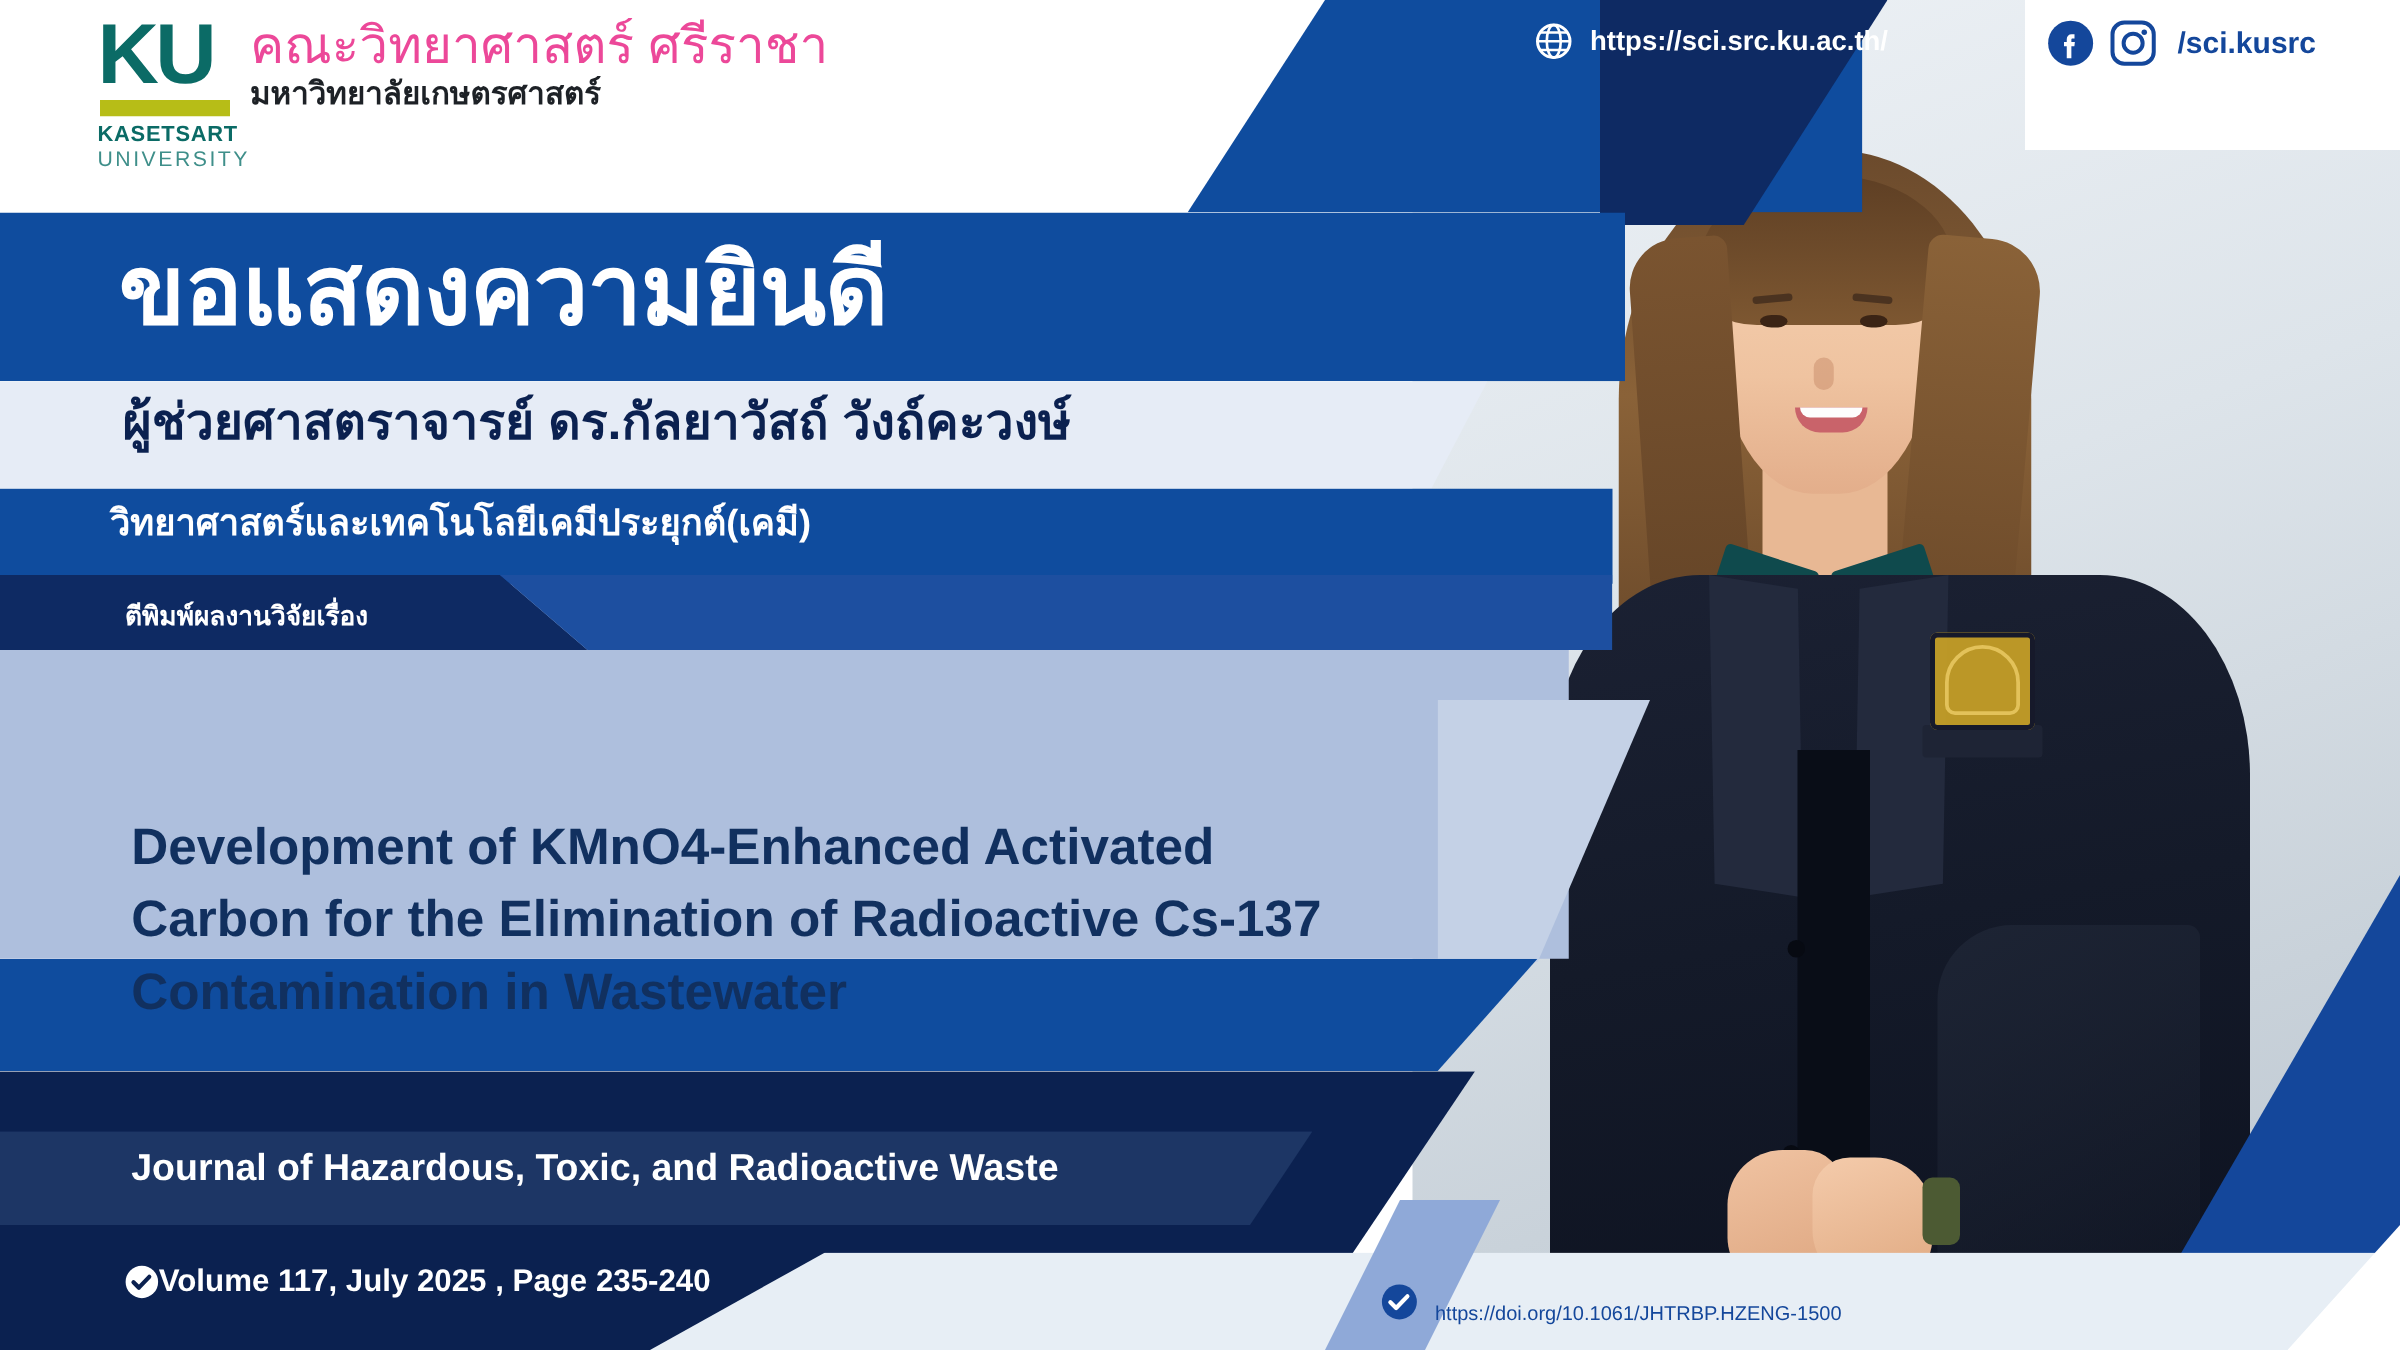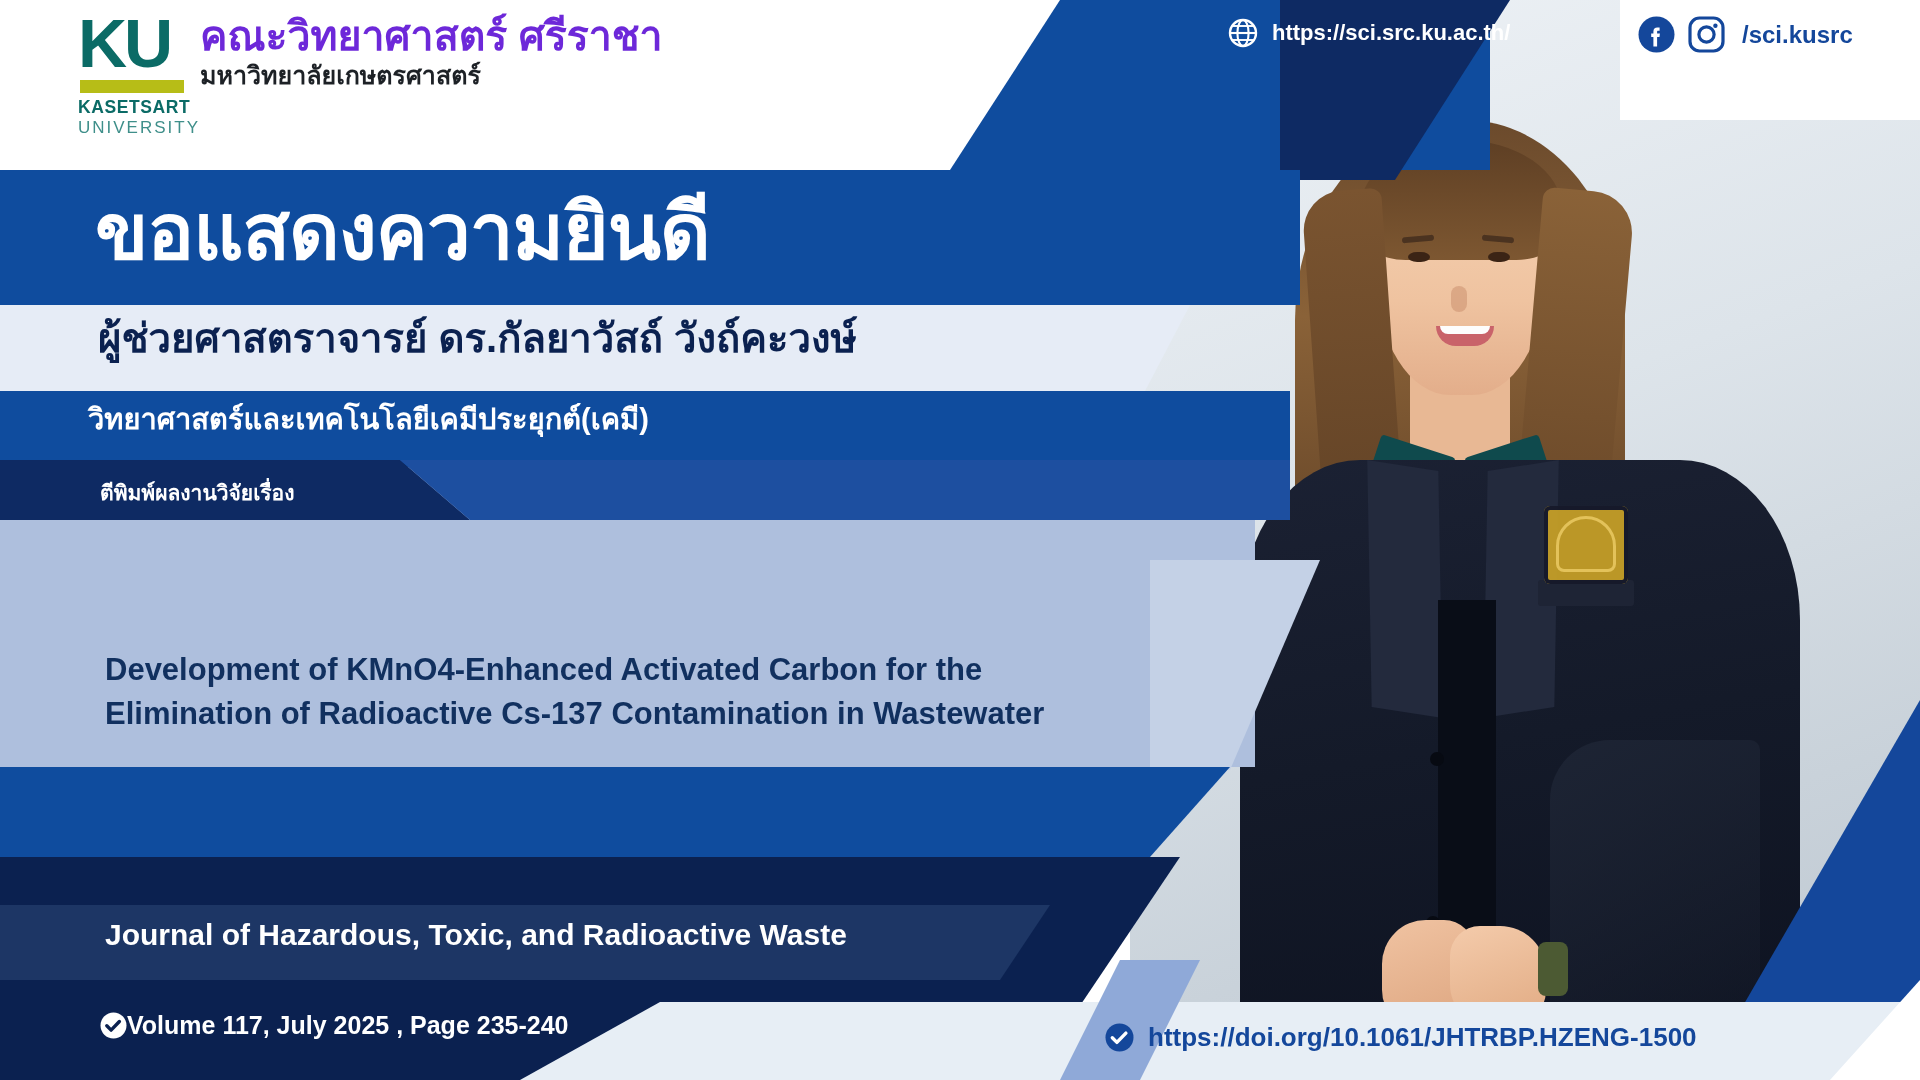--- a/index.html
+++ b/index.html
@@ -242,21 +242,21 @@
   .logo-row{ position:absolute; left:78px; top:14px; display:flex; align-items:flex-start; gap:4px; z-index:6; }
   .ku-logo{ width:118px; }
   .ku-mark{
     font-size:68px; line-height:.86; font-weight:bold; color:#0b6b66;
     letter-spacing:-3px; font-family:"Liberation Sans", sans-serif;
   }
   .ku-bar{ width:104px; height:13px; background:#b7bd17; margin:8px 0 4px 2px; }
   .ku-n1{ font-size:17.5px; font-weight:bold; color:#0b6b66; letter-spacing:.6px; }
   .ku-n2{ font-size:17px; color:#3f8f8a; letter-spacing:2.0px; }
   .fac-th{
-    font-size:41px; font-weight:bold; color:#6d28d9; line-height:1.08;
+    font-size:41px; font-weight:normal; color:#ec4899; line-height:1.08;
     white-space:nowrap;
   }
   .uni-th{
     font-size:25px; font-weight:bold; color:#1d2126; line-height:1.2; margin-top:2px;
     white-space:nowrap;
   }
 
   .url-row{
     position:absolute; left:1228px; top:18px; display:flex; align-items:center; gap:14px; z-index:7;
   }
@@ -281,36 +281,36 @@
     position:absolute; left:88px; top:404px; z-index:5;
     font-size:29px; font-weight:bold; color:#ffffff; line-height:1.1;
     white-space:nowrap;
   }
   .pub-label{
     position:absolute; left:100px; top:476px; z-index:6;
     font-size:21px; font-weight:bold; color:#ffffff; white-space:nowrap;
   }
   .paper-title{
     position:absolute; left:105px; top:648px; width:960px; z-index:5;
-    font-size:31px; font-weight:bold; color:#11305f; line-height:1.42;
+    font-size:41px; font-weight:bold; color:#11305f; line-height:1.42;
   }
   .journal{
     position:absolute; left:105px; top:918px; z-index:6;
     font-size:30px; font-weight:bold; color:#ffffff; white-space:nowrap;
   }
   .volume-row{
     position:absolute; left:100px; top:1011px; z-index:6;
     display:flex; align-items:center; 
   }
   .volume-text{ font-size:25px; font-weight:bold; color:#ffffff; white-space:nowrap; }
   .doi-row{
     position:absolute; left:1105px; top:1022px; z-index:7;
     display:flex; align-items:center; gap:14px;
   }
-  .doi-text{ font-size:26px; font-weight:bold; color:#14479b; white-space:nowrap; }
+  .doi-text{ font-size:16px; font-weight:normal; color:#14479b; white-space:nowrap;margin-top:21px; }
 
   .ico{ display:block; flex:0 0 auto; }
 </style>
 </head>
 <body>
 
 <div id="stage">
 
   <div class="photo-backdrop"></div>
   <div class="photo-wrap">

